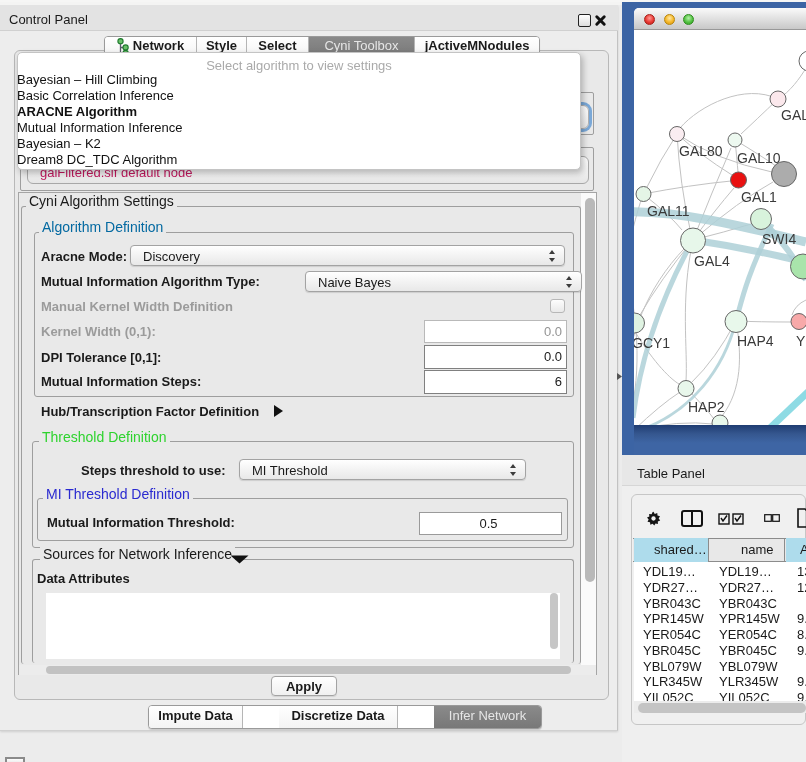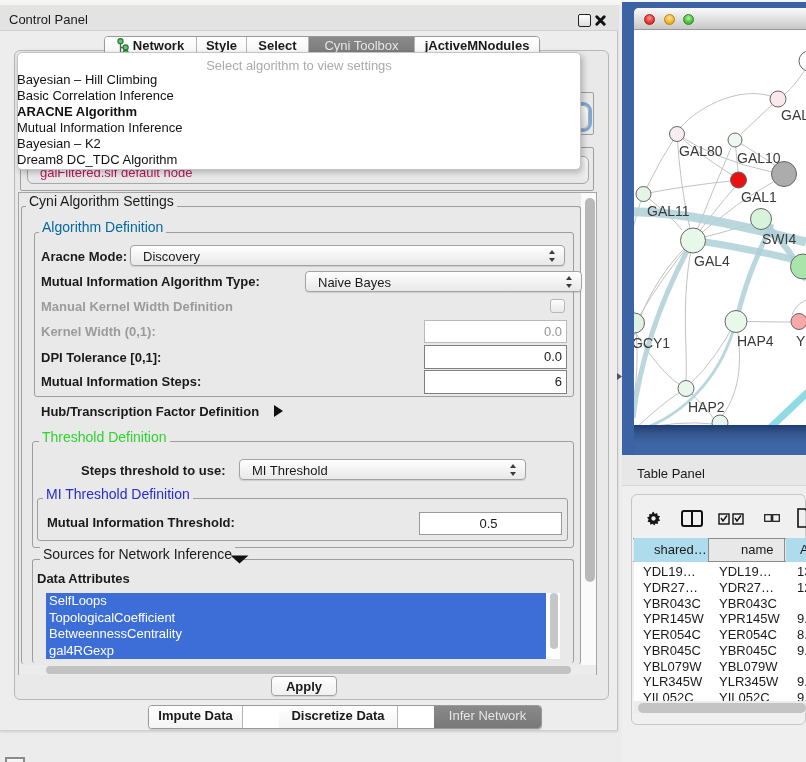--- a/index.html
+++ b/index.html
@@ -111,23 +111,20 @@
   <div class="abs b" style="left:47px;top:510px;">Mutual Information Threshold:</div>
   <div class="fld" style="left:419px;top:507px;width:143px;height:23px;line-height:21px;border-color:#9a9a9a;text-align:center;">0.5</div>
 
   <div class="grp" style="left:32px;top:554px;width:542px;height:104px;border-radius:3px;border-bottom:none;"></div>
   <div class="grpt" style="left:40px;top:542px;">Sources for Network Inference</div>
   <svg class="abs" style="left:230px;top:550px;" width="19" height="9" viewBox="0 0 19 9">
     <path d="M0.5 0.5 L18.5 0.5 L9.5 8.5 Z" fill="#111"></path>
   </svg>
   <div class="abs b" style="left:37px;top:566px;">Data Attributes</div>
   <div class="abs" style="left:46px;top:588px;width:514px;height:66px;background:#ffffff;"></div>
-  <div class="abs" style="left:46px;top:588px;width:500px;height:66px;background:#3d6ed8;color:#fff;line-height:16.6px;padding-left:3px;overflow:hidden;">
-    SelfLoops<br>TopologicalCoefficient<br>BetweennessCentrality<br>gal4RGexp
-  </div>
   <div class="abs" style="left:550px;top:588px;width:8px;height:56px;background:#c6c6c6;border-radius:4px;"></div>
   <div class="abs" style="left:19px;top:660px;width:577px;height:10px;background:#ececec;"></div>
   <div class="abs" style="left:46px;top:661px;width:525px;height:8px;background:#c2c2c2;border-radius:4px;"></div>
 
   <div class="abs" style="left:271px;top:671px;width:66px;height:20px;border:1px solid #a3a3a3;border-radius:4px;background:linear-gradient(#ffffff,#f0f0f0);text-align:center;line-height:19px;font-weight:bold;box-shadow:0 1px 1px rgba(0,0,0,0.1);">Apply</div>
 
   <div class="tabseg" style="left:148px;top:700px;height:24px;gap:36px;">
     <div class="seg b" style="width:94px;">Impute Data</div>
     <div class="seg b" style="width:119px;">Discretize Data</div>
     <div class="seg sel" style="width:107px;">Infer Network</div>

